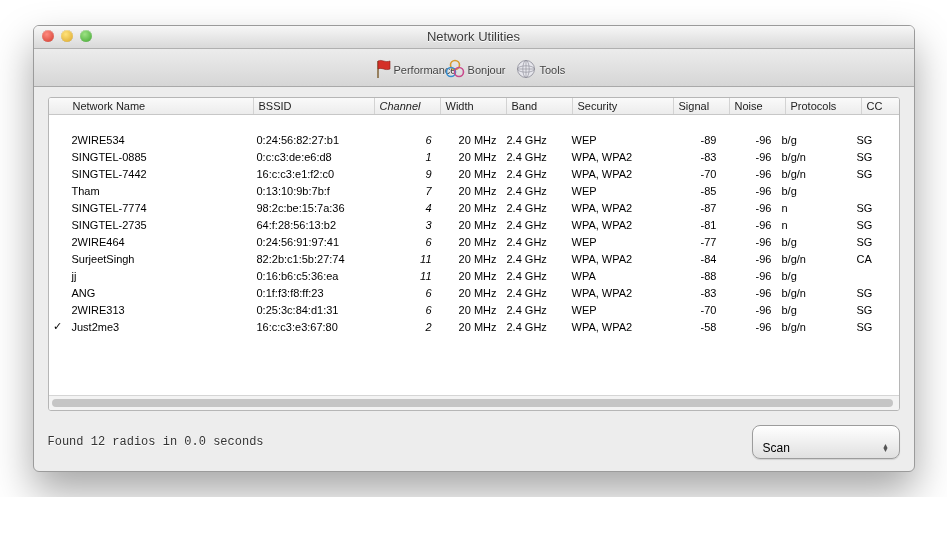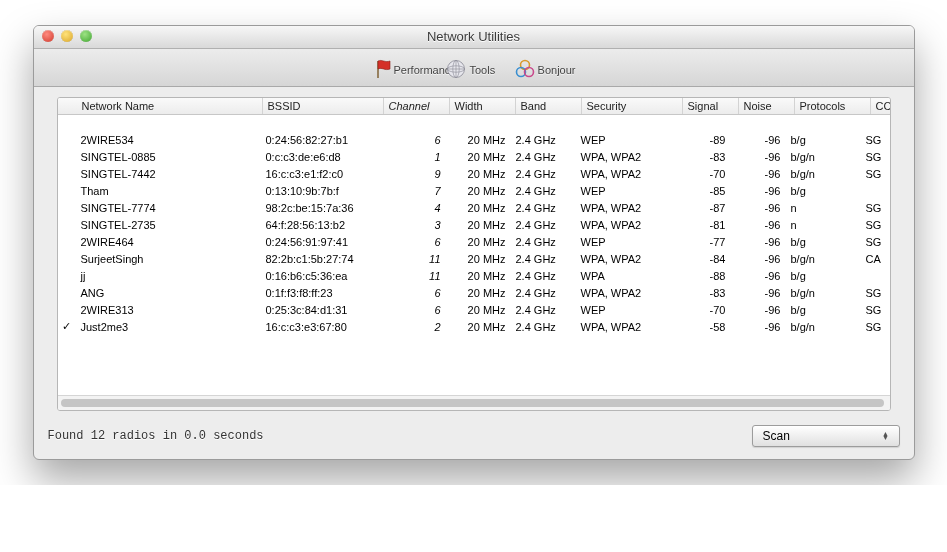--- a/index.html
+++ b/index.html
@@ -85,21 +85,21 @@
   .tool .label {
     font-size: 11px;
     color: #444;
     text-shadow: 0 1px 0 rgba(255,255,255,0.7);
     margin-top: 1px;
     white-space: nowrap;
   }
 
   .content-area {
     background: #ededed;
-    padding: 10px 23px 8px;
+    padding: 10px 14px 8px;
   }
   .table-wrap {
     background: #fff;
     border: 1px solid #b6b6b6;
     border-radius: 3px;
     overflow: hidden;
   }
   .table-header, .row {
     display: flex;
     align-items: center;
@@ -186,26 +186,26 @@
     font-size: 12px;
     color: #333;
     text-shadow: 0 1px 0 #fff;
     font-family: Liberation Mono, monospace;
   }
   .scan-pop {
     width: 130px;
     height: 20px;
     background: linear-gradient(to bottom,#ffffff,#e0e0e0);
     border: 1px solid #9c9c9c;
-    border-radius: 3px;
+    border-radius: 8px;
     box-shadow: inset 0 1px 0 #fff, 0 1px 1px rgba(0,0,0,0.12);
     display: flex;
     align-items: center;
     justify-content: space-between;
-    padding: 0 6px 0 10px;
+    padding: 12px 6px 0 10px;
     font-size: 12px;
     cursor: default;
   }
   .scan-pop .arrows {
     width: 14px;
     display: flex;
     flex-direction: column;
     align-items: center;
     line-height: 4px;
     font-size: 7px;
@@ -228,42 +228,42 @@
 
   <div class="toolbar">
     <div class="tool">
       <div class="icon">
         <svg width="22" height="22" viewBox="0 0 22 22">
           <line x1="6" y1="3" x2="6" y2="20" stroke="#7a5a2a" stroke-width="1.4"></line>
           <path d="M6 3 C10 1, 13 5, 18 3 L18 11 C13 13, 10 9, 6 11 Z" fill="#d43028" stroke="#8b1f18" stroke-width="0.6"></path>
         </svg>
       </div>
       <div class="label">Performance</div>
+    </div>
+    <div class="tool">
+      <div class="icon">
+        <svg width="24" height="22" viewBox="0 0 24 22">
+          <circle cx="12" cy="7" r="4.5" fill="none" stroke="#d99a2b" stroke-width="1.6"></circle>
+          <circle cx="8" cy="14" r="4.5" fill="none" stroke="#3a8fd0" stroke-width="1.6"></circle>
+          <circle cx="16" cy="14" r="4.5" fill="none" stroke="#c94a8c" stroke-width="1.6"></circle>
+        </svg>
+      </div>
+      <div class="label">Bonjour</div>
     </div>
     <div class="tool">
       <div class="icon">
         <svg width="22" height="22" viewBox="0 0 22 22">
           <circle cx="11" cy="11" r="8.5" fill="#e6e6ec" stroke="#8a8a96" stroke-width="0.8"></circle>
           <ellipse cx="11" cy="11" rx="8.5" ry="3.2" fill="none" stroke="#8a8a96" stroke-width="0.6"></ellipse>
           <ellipse cx="11" cy="11" rx="3.2" ry="8.5" fill="none" stroke="#8a8a96" stroke-width="0.6"></ellipse>
           <line x1="11" y1="2.5" x2="11" y2="19.5" stroke="#8a8a96" stroke-width="0.6"></line>
           <line x1="2.5" y1="11" x2="19.5" y2="11" stroke="#8a8a96" stroke-width="0.6"></line>
         </svg>
       </div>
       <div class="label">Tools</div>
-    </div>
-    <div class="tool">
-      <div class="icon">
-        <svg width="24" height="22" viewBox="0 0 24 22">
-          <circle cx="12" cy="7" r="4.5" fill="none" stroke="#d99a2b" stroke-width="1.6"></circle>
-          <circle cx="8" cy="14" r="4.5" fill="none" stroke="#3a8fd0" stroke-width="1.6"></circle>
-          <circle cx="16" cy="14" r="4.5" fill="none" stroke="#c94a8c" stroke-width="1.6"></circle>
-        </svg>
-      </div>
-      <div class="label">Bonjour</div>
     </div>
   </div>
 
   <div class="content-area">
     <div class="table-wrap">
 
       <div class="table-header">
         <div class="cell check-cell"></div>
         <div class="cell c-name">Network Name</div>
         <div class="cell c-bssid">BSSID</div>

